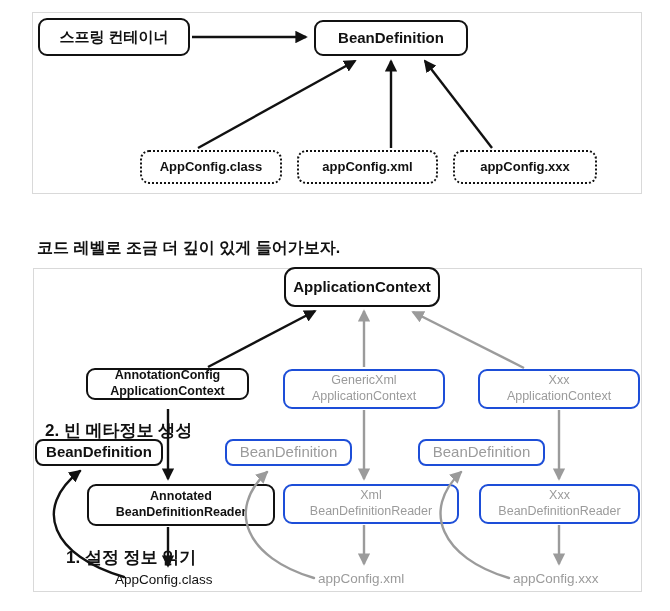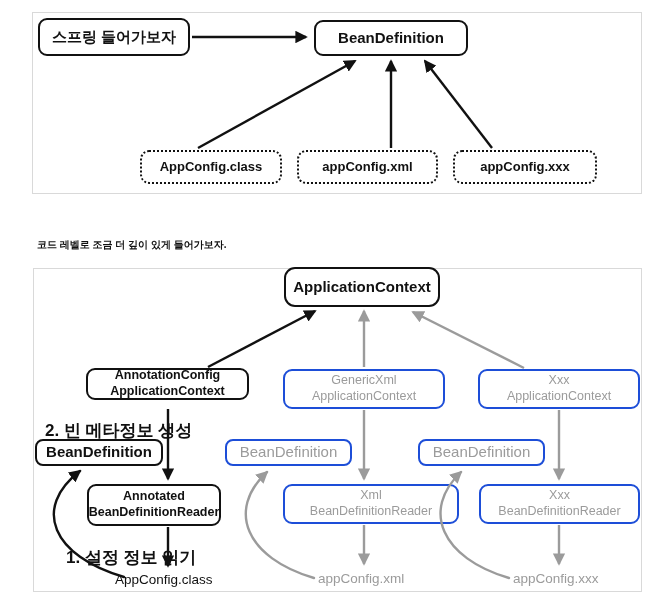--- a/index.html
+++ b/index.html
@@ -18,33 +18,33 @@
   .t-bold{font-weight:bold;}
   .t15{font-size:15px;}
   .t13{font-size:13px;}
   .t12{font-size:12.5px;}
 
   .label{position:absolute;font-weight:bold;font-size:17px;color:#111;white-space:nowrap;}
   .file-text{position:absolute;font-size:13.5px;white-space:nowrap;}
   .file-text.gray{color:#9b9b9b;}
   .file-text.black{color:#111;font-weight:500;}
 
-  .section-title{position:absolute;left:37px;top:238px;font-size:10px;font-weight:bold;color:#111;}
+  .section-title{position:absolute;left:37px;top:238px;font-size:16px;font-weight:bold;color:#111;}
 
   svg.overlay{position:absolute;left:0;top:0;pointer-events:none;}
 </style>
 </head>
 <body>
 
 <div class="canvas">
 
   <div class="frame" style="left:32px;top:12px;width:608px;height:180px;"></div>
 
   <div class="node black t-bold t15" style="left:38px;top:18px;width:152px;height:38px;">
-    <span>스프링 들어가보자</span>
+    <span>스프링 컨테이너</span>
   </div>
 
   <div class="node black t-bold t15" style="left:314px;top:20px;width:154px;height:36px;">
     <span>BeanDefinition</span>
   </div>
 
   <div class="node dotted t-bold t13" style="left:140px;top:150px;width:142px;height:34px;">
     <span>AppConfig.class</span>
   </div>
   <div class="node dotted t-bold t13" style="left:297px;top:150px;width:141px;height:34px;">
@@ -63,21 +63,21 @@
   </div>
 
   <div class="node black t-bold t12" style="left:86px;top:368px;width:163px;height:32px;">
     <span>AnnotationConfig</span>
     <span>ApplicationContext</span>
   </div>
   <div class="label" style="left:45px;top:419px;">2. 빈 메타정보 생성</div>
   <div class="node black-thick t-bold t15" style="left:35px;top:439px;width:128px;height:27px;border-radius:8px;">
     <span>BeanDefinition</span>
   </div>
-  <div class="node black t-bold t12" style="left:87px;top:484px;width:134px;height:42px;">
+  <div class="node black t-bold t12" style="left:87px;top:484px;width:188px;height:42px;">
     <span>Annotated</span>
     <span>BeanDefinitionReader</span>
   </div>
   <div class="label" style="left:66px;top:546px;">1. 설정 정보 읽기</div>
   <div class="file-text black" style="left:115px;top:572px;">AppConfig.class</div>
 
   <div class="node gray t12" style="left:283px;top:369px;width:162px;height:40px;">
     <span>GenericXml</span>
     <span>ApplicationContext</span>
   </div>

